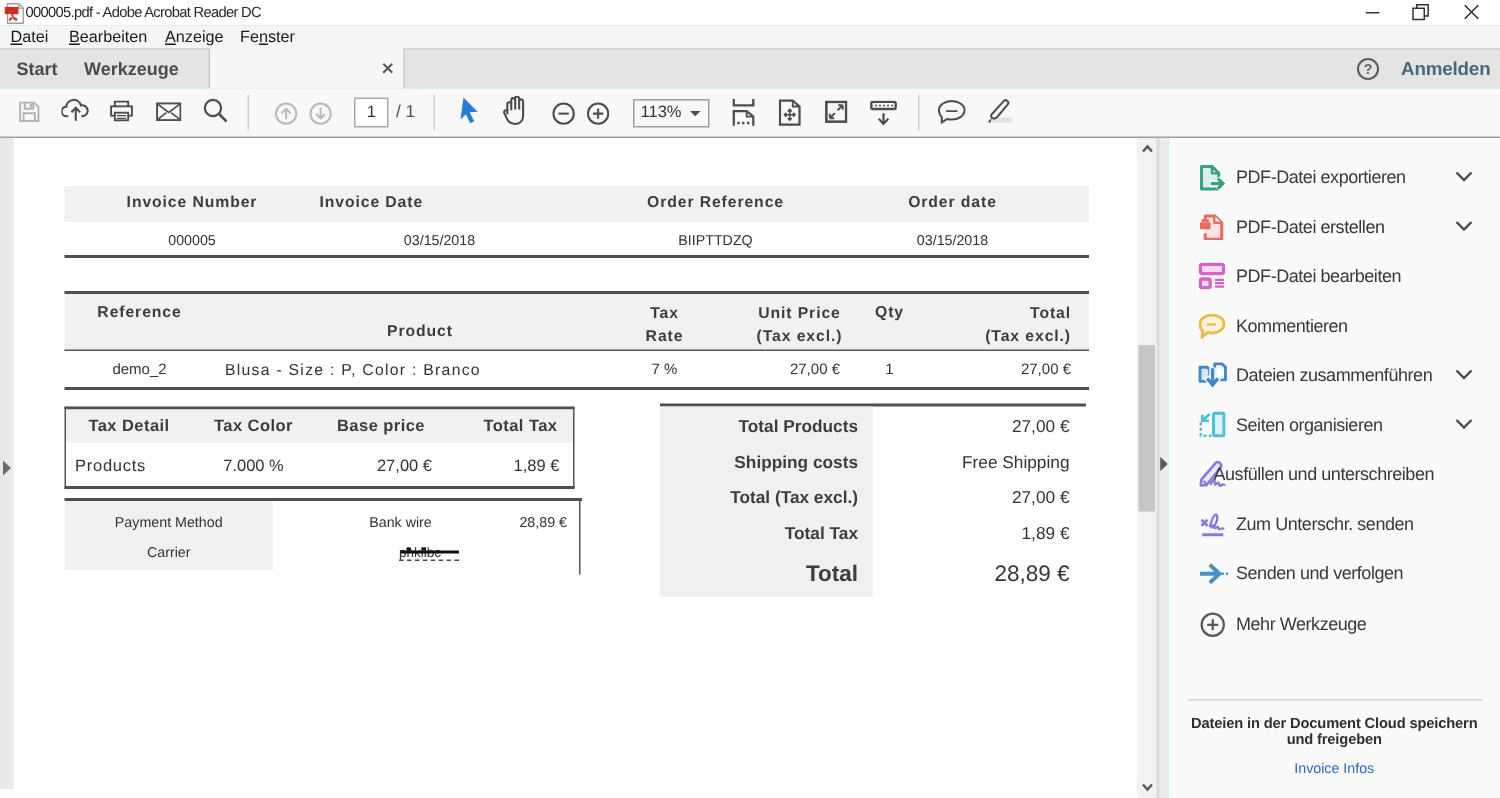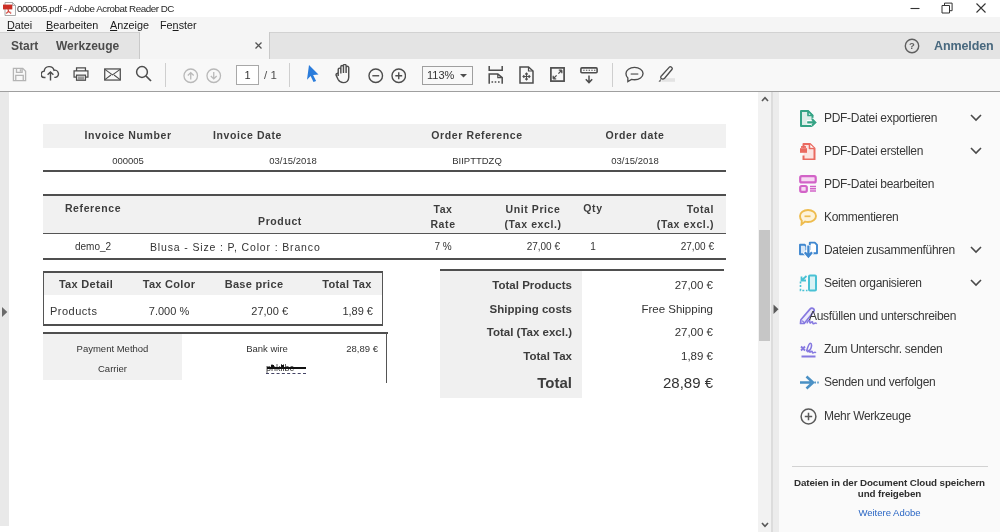--- a/index.html
+++ b/index.html
@@ -325,15 +325,15 @@
 
     <svg class="abs" style="left:800px;top:408px;" width="17" height="17" viewBox="0 0 17 17">
       <circle cx="8.5" cy="8.5" r="7.4" fill="none" stroke="#595959" stroke-width="1.5"></circle>
       <path d="M8.5 4.8 v7.4 M4.8 8.5 h7.4" stroke="#595959" stroke-width="1.5"></path>
     </svg>
     <div class="abs" style="left:824px;top:409px;font-size:12px;letter-spacing:-0.3px;color:#383838;">Mehr Werkzeuge</div>
   </div>
 
   <div class="abs" style="left:792px;top:466px;width:196px;height:1px;background:#d2d2d2;"></div>
   <div class="abs" style="left:779px;top:477px;width:221px;text-align:center;font-size:9.8px;font-weight:bold;letter-spacing:-0.1px;color:#2e2e2e;line-height:11px;">Dateien in der Document Cloud speichern<br>und freigeben</div>
-  <div class="abs" style="left:779px;top:507px;width:221px;text-align:center;font-size:9.5px;color:#2a66c4;">Weitere Adobe</div>
+  <div class="abs" style="left:779px;top:507px;width:221px;text-align:center;font-size:9.5px;color:#2a66c4;">Invoice Infos</div>
 
 </div>
 
 </body></html>

